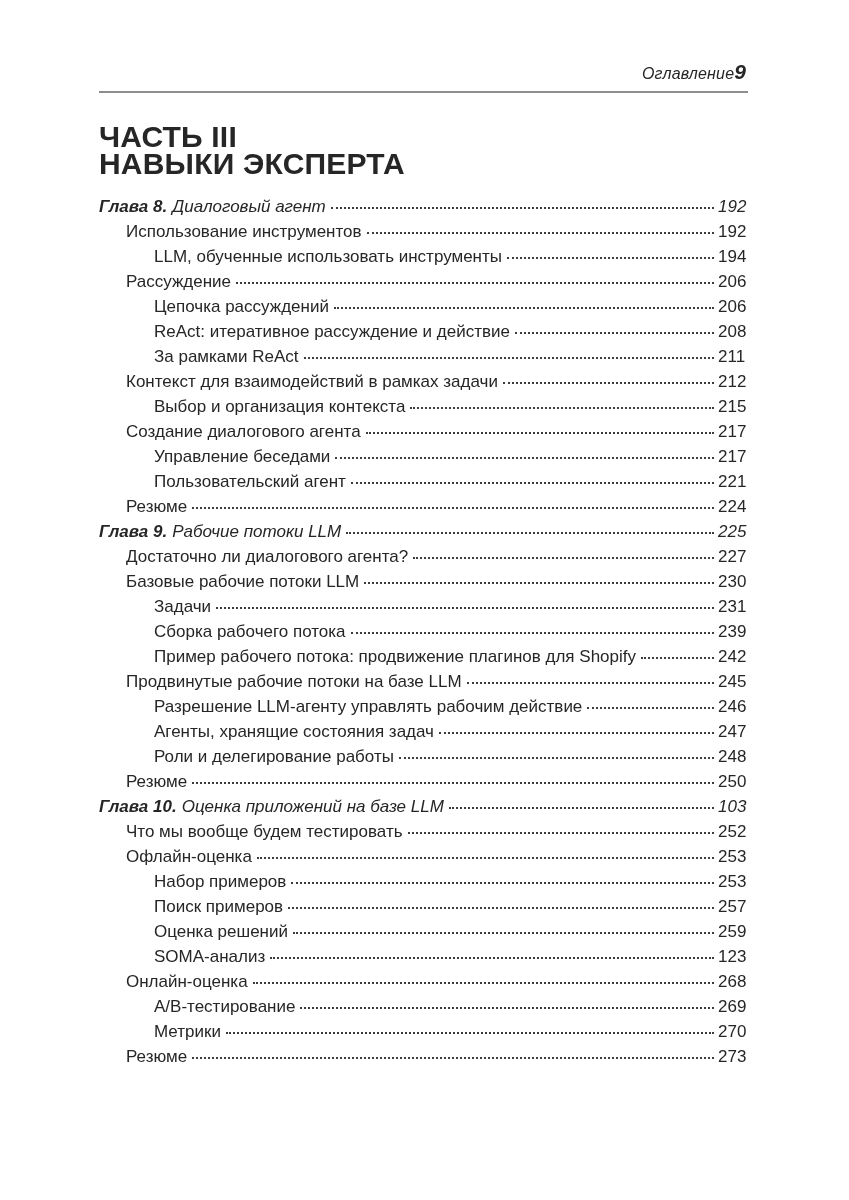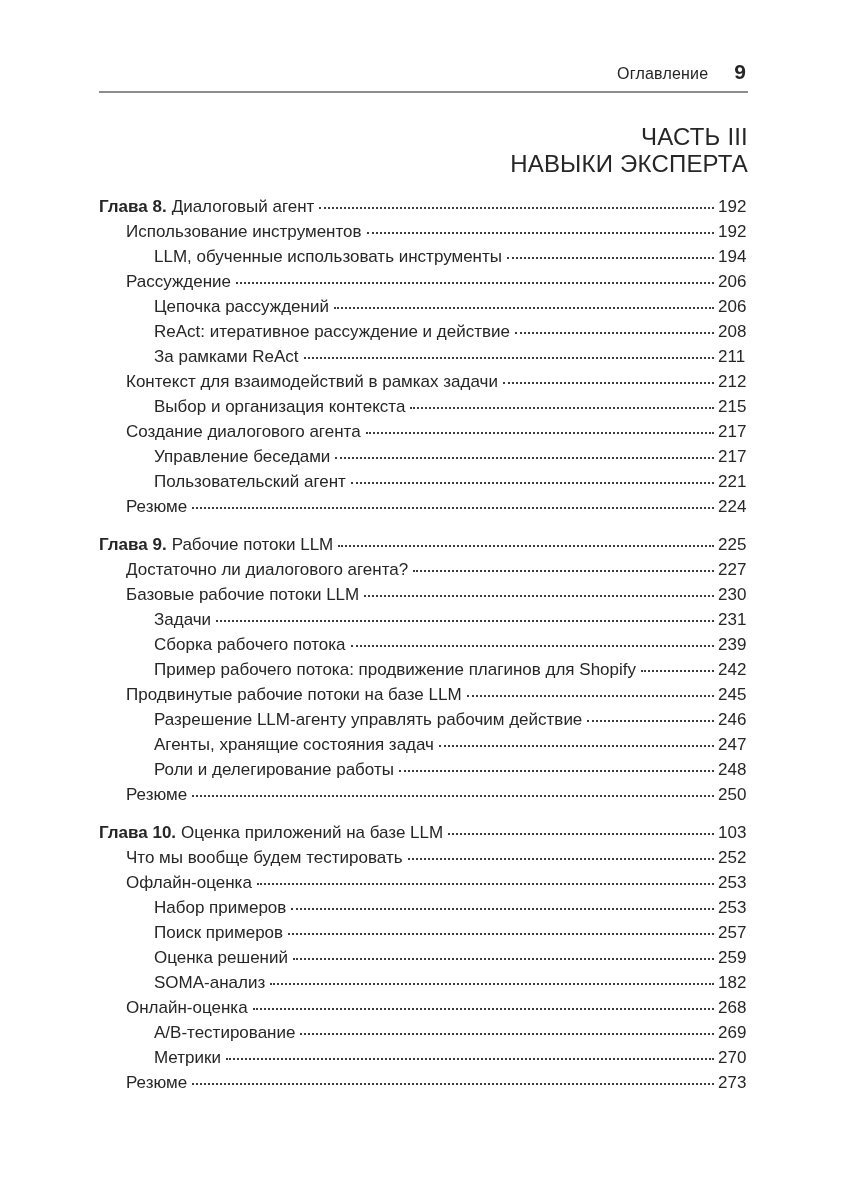--- a/index.html
+++ b/index.html
@@ -19,59 +19,59 @@
     width: 849px;
     height: 1200px;
     padding: 60px 101px 0 99px; 
   }
 
   
   .running-head {
     display: flex;
     justify-content: flex-end;
     align-items: baseline;
-    gap: 26px;
     padding-right: 2px;
+    font-style: italic;
   }
   .running-title {
     font-size: 16px;
     letter-spacing: 0.2px;
   }
   .running-pagenum {
     font-size: 21px;
     font-weight: bold;
   }
   .head-rule {
     margin-top: 7px;
     border: 0;
     border-top: 2px solid #8e8e8e;
   }
 
   
   .part-title {
     margin: 30px 0 17px 0;
-    text-align: right;
-    font-size: 24px;
+    text-align: left;
+    font-size: 30px;
     line-height: 27px;
-    font-weight: normal;
+    font-weight: bold;
     letter-spacing: 0.2px;
   }
 
   
   .toc-section { margin-top: 0; }
-  .toc-section + .toc-section { margin-top: 13px; }
+  .toc-section + .toc-section { }
 
   .toc-row {
     display: flex;
     align-items: baseline;
     font-size: 17px;
     line-height: 25px;
     white-space: nowrap;
   }
-  .toc-row.lvl-0 { padding-left: 0; }
+  .toc-row.lvl-0 { padding-left: 0; font-style: italic; }
   .toc-row.lvl-1 { padding-left: 27px; }
   .toc-row.lvl-2 { padding-left: 55px; }
 
   .toc-prefix {
     font-weight: bold;
     margin-right: 5px;
   }
   .toc-prefix:empty { display: none; }
 
   .toc-leader {
@@ -288,21 +288,21 @@
         <div class="toc-row lvl-2">
 
     <span class="toc-label">Оценка решений</span>
     <span class="toc-leader"></span>
     <span class="toc-page">259</span>
   </div>
         <div class="toc-row lvl-2">
 
     <span class="toc-label">SOMA-анализ</span>
     <span class="toc-leader"></span>
-    <span class="toc-page">182</span>
+    <span class="toc-page">123</span>
   </div>
         <div class="toc-row lvl-1">
 
     <span class="toc-label">Онлайн-оценка</span>
     <span class="toc-leader"></span>
     <span class="toc-page">268</span>
   </div>
         <div class="toc-row lvl-2">
 
     <span class="toc-label">A/B-тестирование</span>

